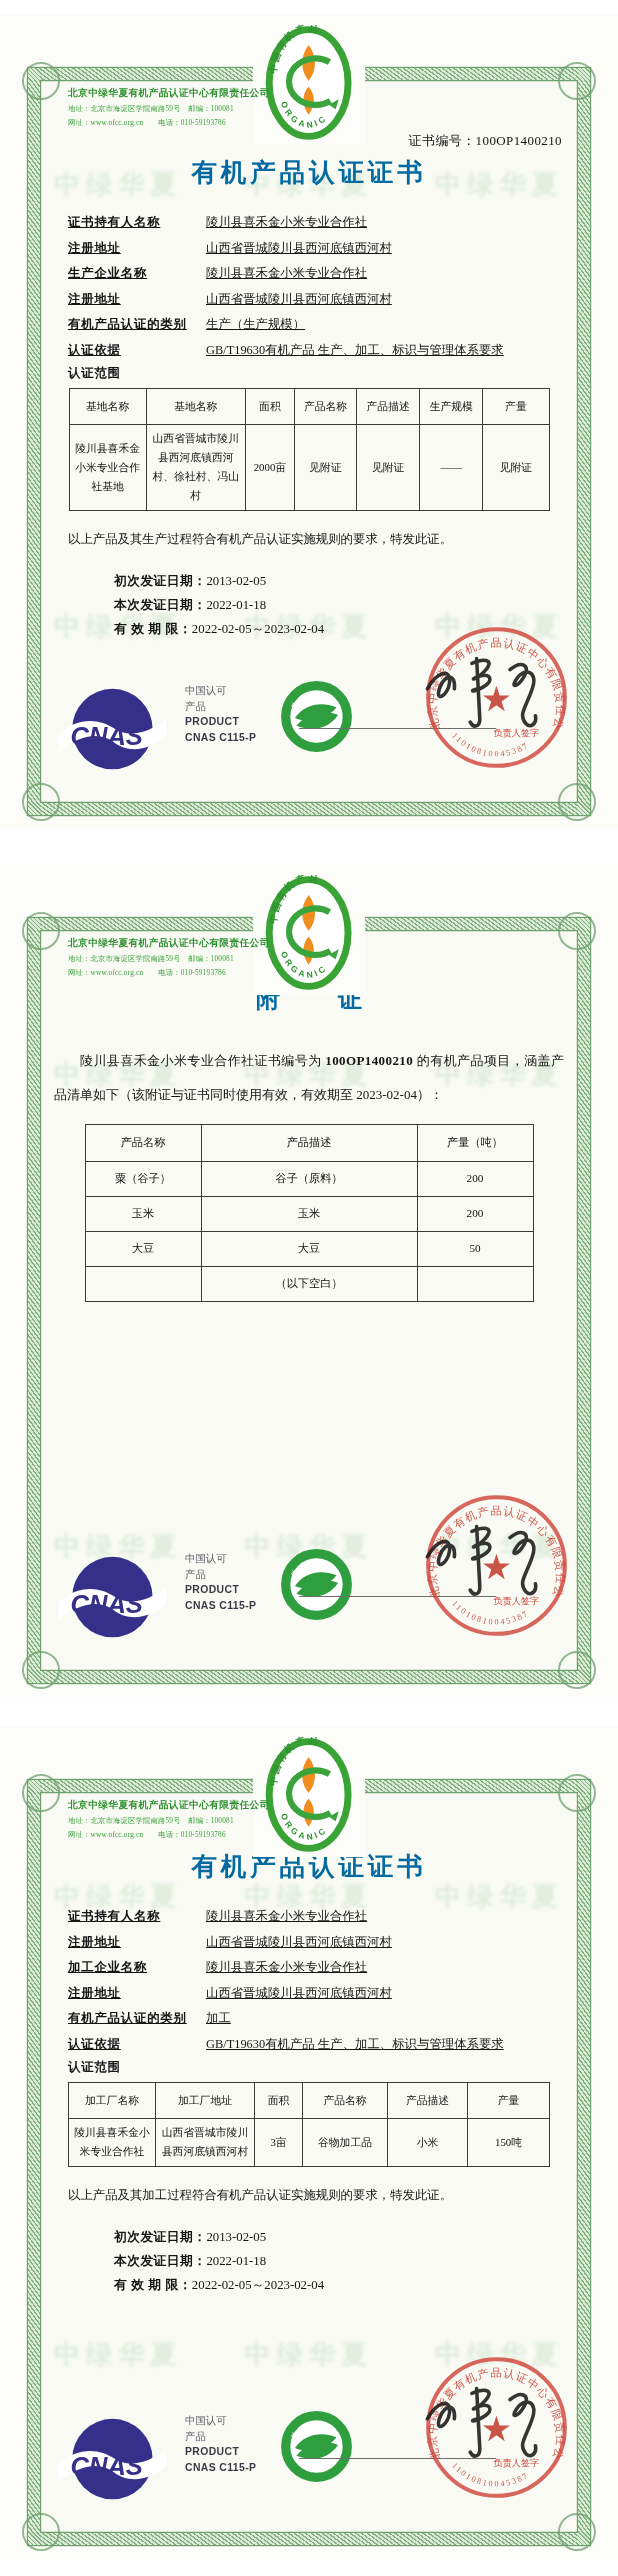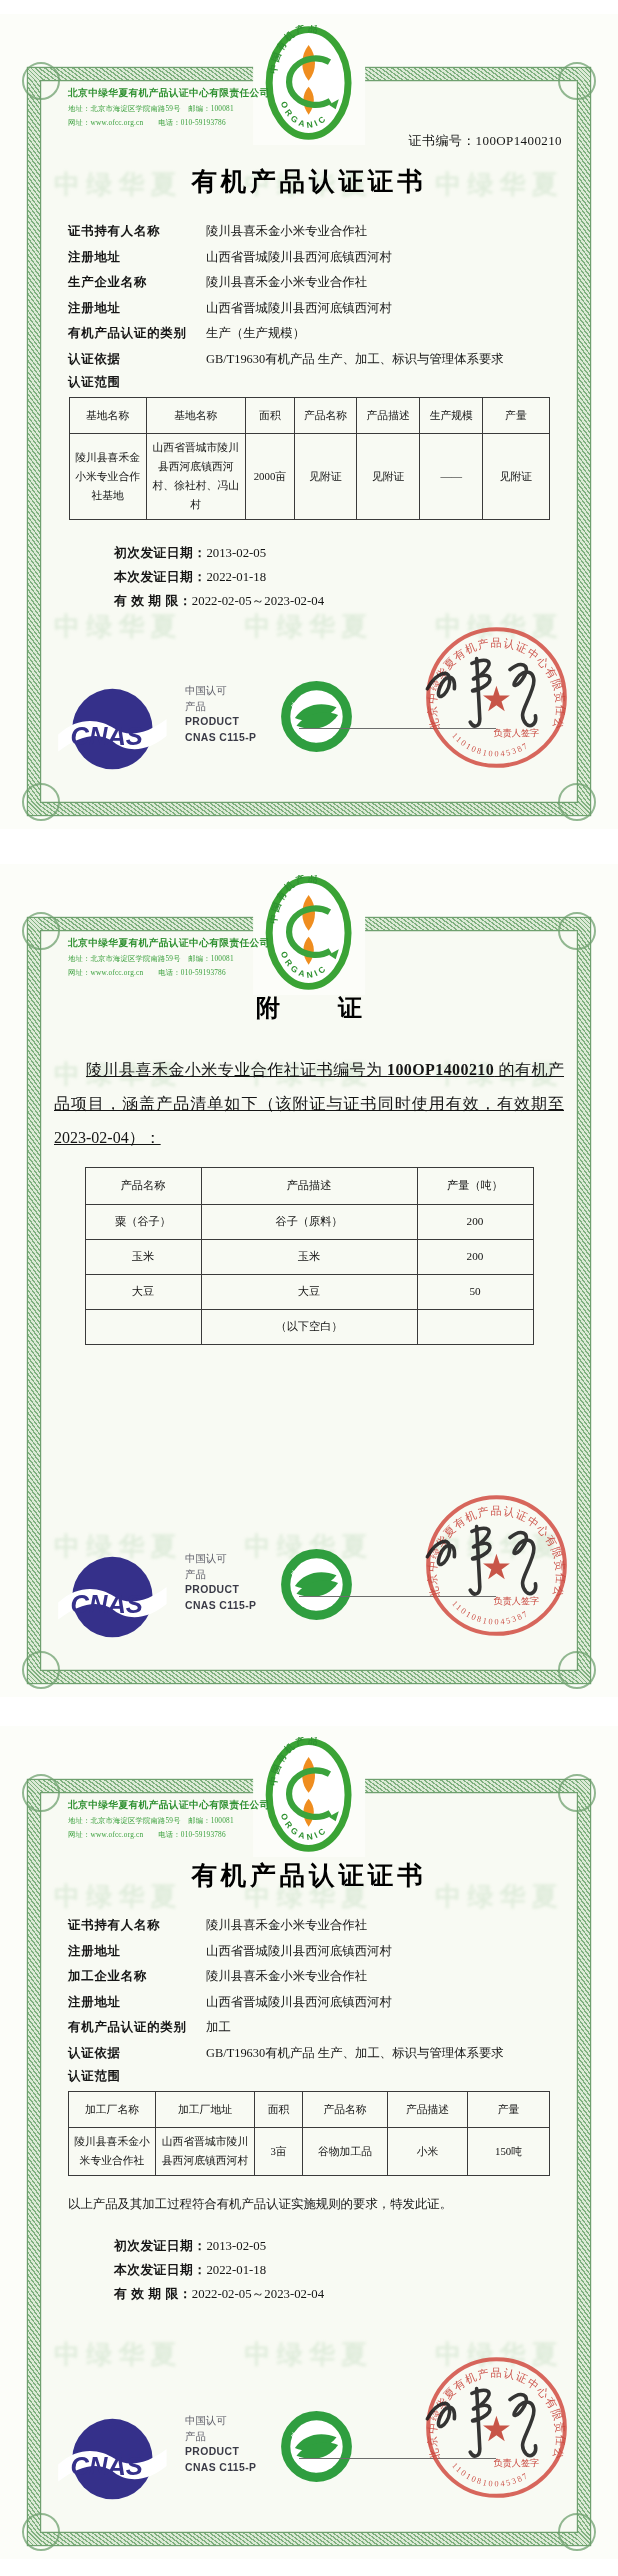--- a/index.html
+++ b/index.html
@@ -32,47 +32,47 @@
   .issuer{position:absolute;top:73px;left:68px;z-index:2;}
   .issuer .name{font-size:9.7px;font-weight:bold;color:#2e9030;
     font-family:"Liberation Sans",sans-serif;letter-spacing:0.4px;}
   .issuer .line{font-size:7.3px;margin-top:3.9px;color:#3aa03c;letter-spacing:0.2px;}
 
   .content{position:relative;z-index:1;}
   #cert1 .content,#cert3 .content{padding-top:118px;}
   #cert2 .content{padding-top:114px;}
 
   .cert-number{margin:0 56px 0 0;text-align:right;font-size:13px;letter-spacing:0.4px;}
-  .cert-title{text-align:center;margin-top:14px;font-family:"Liberation Sans",sans-serif;
-    font-weight:bold;font-size:25.5px;letter-spacing:3.9px;color:#000000;}
+  .cert-title{text-align:center;margin-top:5px;font-family:"Liberation Sans",sans-serif;
+    font-weight:bold;font-size:25.5px;letter-spacing:3.9px;color:#0369a1;}
   #cert2 .cert-title{letter-spacing:17px;font-size:24px;text-indent:17px;}
 
-  .fields{margin:20px 54px 0 68px;font-size:12.4px;}
+  .fields{margin:20px 54px 0 68px;font-size:12.4px;text-decoration:underline;}
   .frow{display:flex;line-height:25.5px;}
   .flabel{width:138px;flex-shrink:0;font-weight:bold;font-size:12.4px;
     font-family:"Liberation Sans",sans-serif;letter-spacing:0.8px;}
   .fvalue{flex:1;}
   .scope-label{margin:2.3px 0 5.4px 68px;font-weight:bold;font-size:12.4px;
     font-family:"Liberation Sans",sans-serif;letter-spacing:0.8px;}
 
   table.cert-table{border-collapse:collapse;margin:0 auto;font-size:10.8px;
     text-align:center;color:#111;table-layout:fixed;}
   .cert-table th,.cert-table td{border:1.2px solid #3a3a3a;padding:4.6px 3.1px;line-height:1.75;}
   .cert-table th{font-weight:normal;height:26px;}
   #cert1 .cert-table,#cert3 .cert-table{width:481px;}
   #cert2 .cert-table{width:448px;font-size:11.2px;}
   #cert2 .cert-table td{height:25px;}
 
   .note{margin:20px 54px 0 68px;font-size:12.4px;}
   .dates{margin:21.6px 0 0 114px;font-size:12.8px;}
   .drow{line-height:24px;}
   .dlabel{font-weight:bold;font-family:"Liberation Sans",sans-serif;letter-spacing:0.4px;}
 
-  .annex-para{margin:29px 54px 0 54px;font-size:16px;line-height:34px;
-    text-indent:2em;text-align:justify;text-decoration:underline;}
+  .annex-para{margin:29px 54px 0 54px;font-size:13px;line-height:34px;
+    text-indent:2em;text-align:justify;}
   .annex-para .num{font-weight:bold;letter-spacing:0.4px;}
   #cert2 table.cert-table{margin-top:12.4px;}
 
   .footer{position:absolute;left:46px;right:46px;bottom:34px;height:158px;z-index:2;}
   .cnas-wrap{position:absolute;left:6.2px;top:48px;}
   .accred{position:absolute;left:139px;top:46px;font-family:"Liberation Sans",sans-serif;
     font-size:10.4px;color:#5d5d68;line-height:1.5;}
   .accred .en{font-weight:bold;color:#3a3a46;letter-spacing:0.4px;}
   .cofcc-wrap{position:absolute;left:232px;top:34px;}
   .sigline{position:absolute;right:76px;top:91px;width:197px;border-top:1.2px solid #6d6d6d;}
@@ -191,20 +191,21 @@
         <td>山西省晋城市陵川县西河底镇西河村、徐社村、冯山村</td>
         <td>2000亩</td>
         <td>见附证</td>
         <td>见附证</td>
         <td>——</td>
         <td>见附证</td>
       </tr>
     </tbody>
       </table>
 
+    <div class="note">以上产品及其生产过程符合有机产品认证实施规则的要求，特发此证。</div>
 
     <div class="dates">
       <div class="drow">
         <span class="dlabel">初次发证日期：</span><span>2013-02-05</span>
       </div>
       <div class="drow">
         <span class="dlabel">本次发证日期：</span><span>2022-01-18</span>
       </div>
       <div class="drow">
         <span class="dlabel">有 效 期 限：</span><span>2022-02-05～2023-02-04</span>

